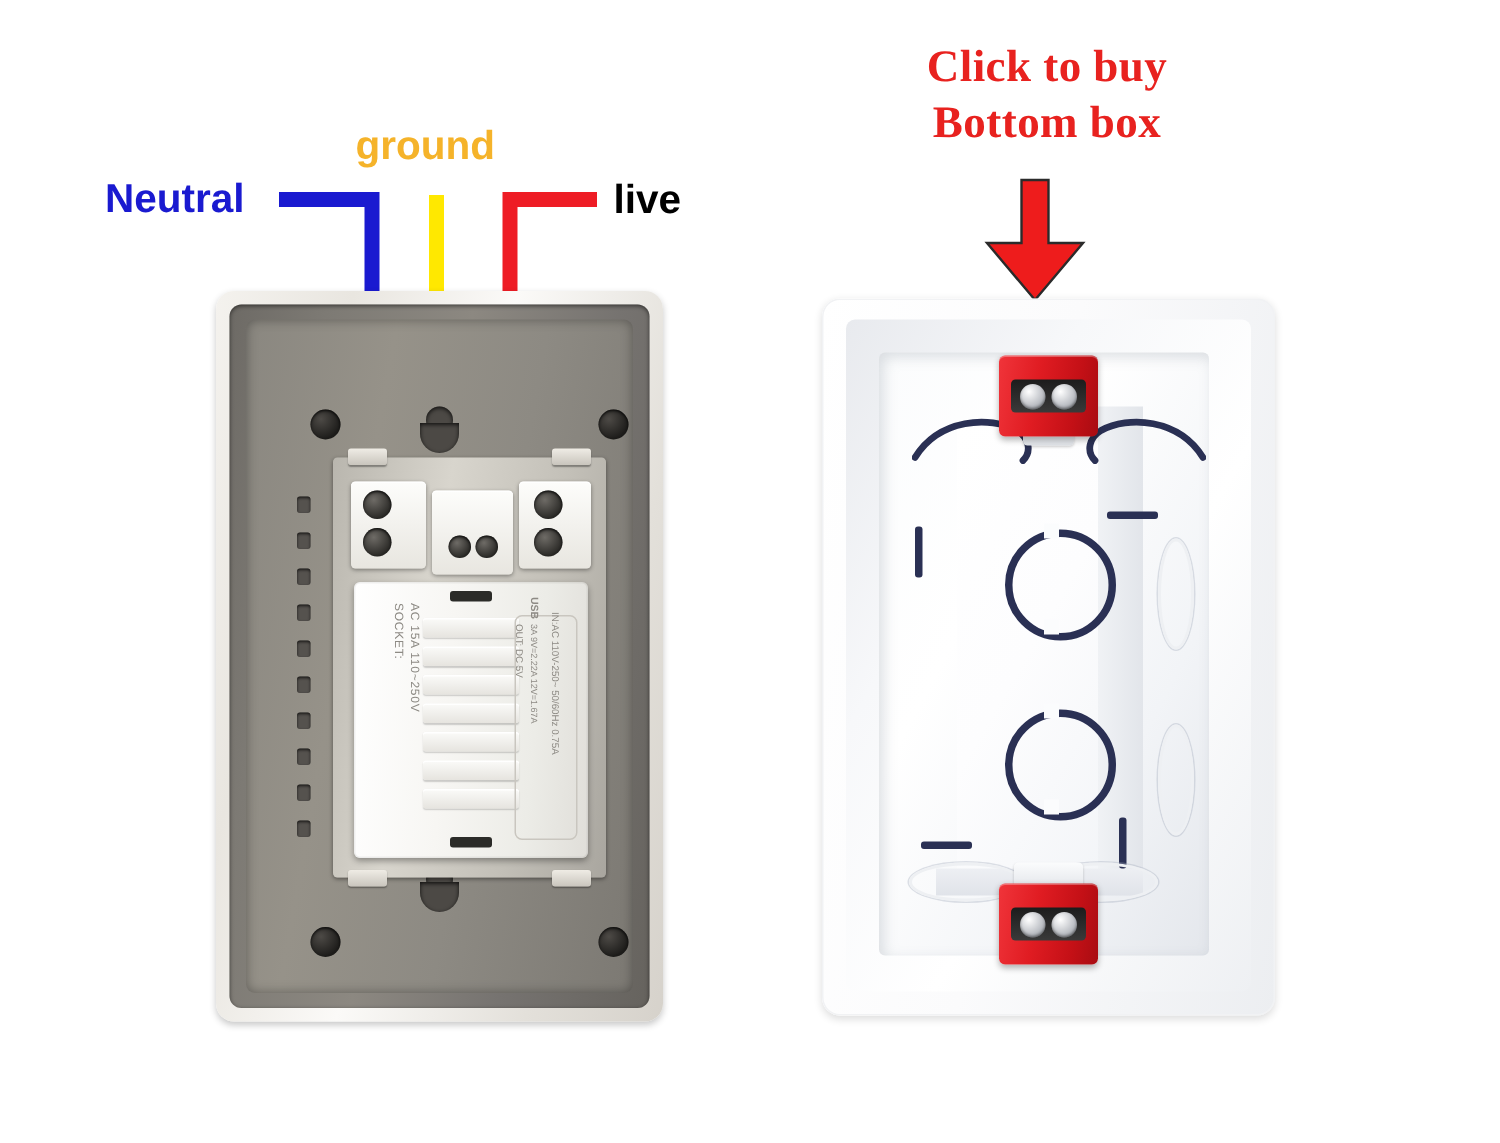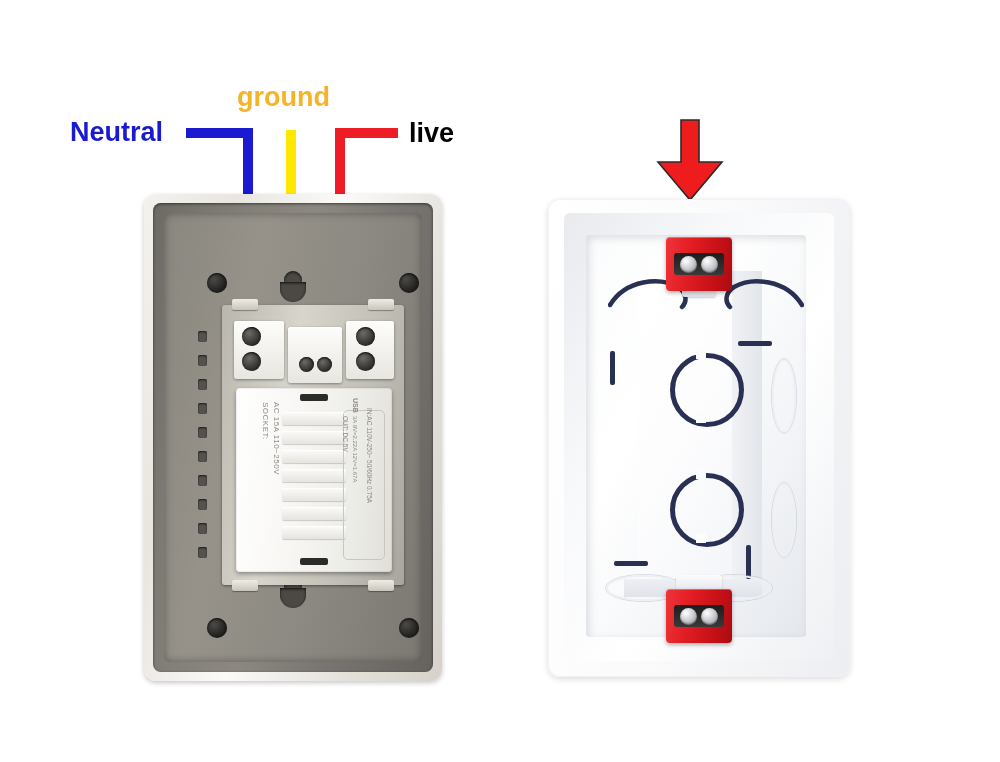--- a/index.html
+++ b/index.html
@@ -142,20 +142,22 @@
     <path d="M291,130 L291,325" stroke="#ffe800" stroke-width="10" fill="none" stroke-linecap="butt"></path>
 
     <path d="M398,133 L340,133 L340,318" stroke="#ee1c25" stroke-width="10" fill="none" stroke-linecap="butt" stroke-linejoin="miter"></path>
   </svg>
 
   <div class="wlabel" id="label-neutral">Neutral</div>
   <div class="wlabel" id="label-ground">ground</div>
   <div class="wlabel" id="label-live">live</div>
 
   <div id="cta">
+    <div class="cta-line">Click to buy</div>
+    <div class="cta-line">Bottom box</div>
   </div>
   <svg id="cta-arrow" viewBox="0 0 84 85">
     <path d="M33,2 L51,2 L51,44 L74,44 L42,82 L10,44 L33,44 Z" fill="#ee1c1c" stroke="#2b2b2b" stroke-width="1.6" stroke-linejoin="miter"></path>
   </svg>
 
   <div id="plate-wrap">
     <div id="plate-outer"></div>
     <div id="plate-rim"></div>
     <div id="plate-recess">
 

